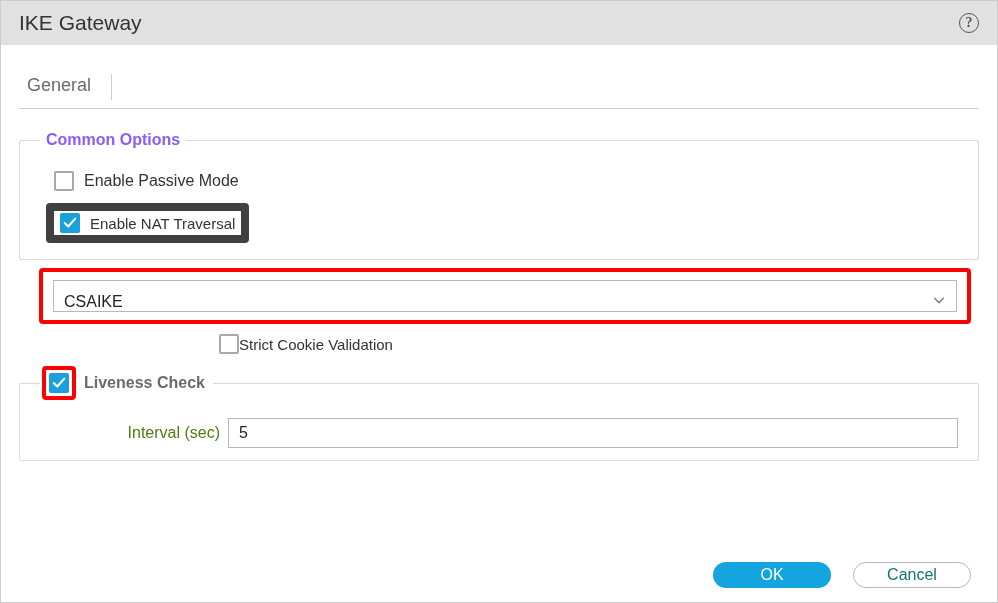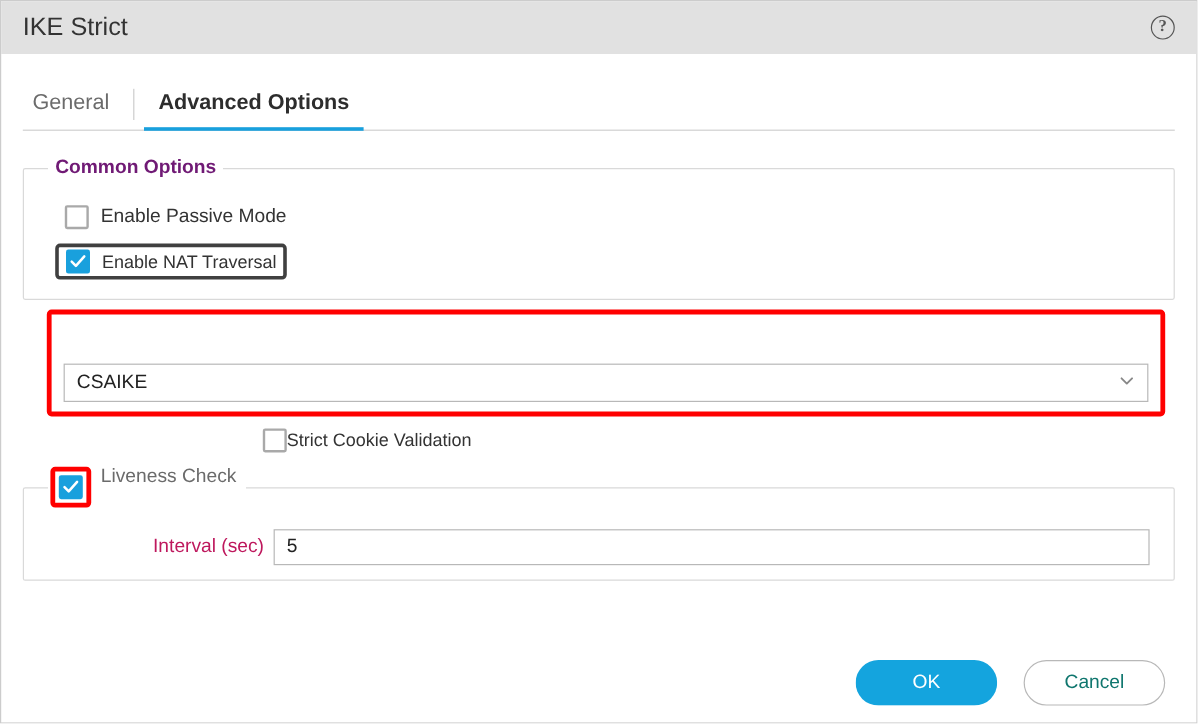--- a/index.html
+++ b/index.html
@@ -85,21 +85,21 @@
   fieldset.group {
     border: 1px solid #d9d9d9;
     border-radius: 2px;
     margin: 22px 0 0 0;
     padding: 18px 20px 16px 20px;
     position: relative;
   }
   fieldset.group > legend {
     font-size: 16px;
     font-weight: 700;
-    color: #701a75;
+    color: #8b5cf6;
     padding: 0 6px;
   }
 
   .checkbox-row {
     display: flex;
     align-items: center;
     gap: 10px;
     padding: 4px 0;
     margin-left: 14px;
   }
@@ -118,21 +118,21 @@
     background: #fff;
     cursor: pointer;
   }
   .chk.checked {
     background: #19a0dd;
     border-color: #19a0dd;
   }
   .chk svg { width: 14px; height: 14px; }
 
   .highlight-red {
-    border: 3px solid #404040;
+    border: 8px solid #404040;
     border-radius: 4px;
     padding: 2px 6px;
     display: inline-flex;
     align-items: center;
     gap: 10px;
   }
 
   .section-heading {
     margin: 20px 0 2px 6px;
   }
@@ -166,53 +166,52 @@
     width: 150px;
     text-align: right;
     color: #555;
     font-size: 16px;
   }
   .select {
     flex: 1;
     border: 1px solid #b8b8b8;
     height: 32px;
     display: flex;
-    align-items: center;
+    align-items: flex-end;
     padding: 0 10px;
     justify-content: space-between;
     color: #222;
     font-size: 16px;
     cursor: pointer;
     background: #fff;
-    margin-top: 33px;
   }
   .chev {
     color: #888;
   }
   .indent-row {
     margin-left: 200px;
     margin-top: 10px;
     display: flex;
     align-items: center;
   }
 
   fieldset.liveness {
     border: 1px solid #d9d9d9;
     border-radius: 2px;
     margin: 12px 0 0 0;
     padding: 18px 20px 12px 20px;
     position: relative;
   }
   fieldset.liveness > legend {
     font-size: 16px;
-    font-weight: 400;
+    font-weight: 700;
     color: #6b6b6b;
     padding: 0 8px 0 2px;
     display: flex;
-    align-items: flex-start;
+    align-items: center;
     gap: 8px;
   }
   .liveness-chk-wrap {
     border: 4px solid #ff0000;
     border-radius: 4px;
     padding: 3px;
     display: inline-flex;
     background: #fff;
   }
   .text-input {
@@ -226,34 +225,34 @@
   }
   .form-row2 {
     display: flex;
     align-items: center;
     gap: 8px;
     margin-left: 40px;
   }
   .form-row2 .lbl {
     width: 140px;
     text-align: right;
-    color: #be185d;
+    color: #4d7c0f;
     font-size: 16px;
   }
 
   .footer {
     position: absolute;
     bottom: 14px;
     right: 26px;
     display: flex;
     gap: 22px;
     align-items: center;
   }
   .btn {
-    height: 38px;
+    height: 26px;
     min-width: 118px;
     border-radius: 20px;
     font-size: 16px;
     display: flex;
     align-items: center;
     justify-content: center;
     cursor: pointer;
     border: 1.5px solid transparent;
   }
   .btn-primary {
@@ -265,30 +264,29 @@
     color: #0f766e;
     border-color: #b8b8b8;
   }
 </style>
 </head>
 <body>
 
 <div class="dialog">
 
   <div class="titlebar">
-    <h1>IKE Strict</h1>
+    <h1>IKE Gateway</h1>
     <div class="help-icon">?</div>
   </div>
 
   <div class="content">
 
     <div class="tabs">
       <div class="tab">General</div>
       <div class="tab-sep"></div>
-      <div class="tab active">Advanced Options</div>
     </div>
 
     <fieldset class="group">
       <legend>Common Options</legend>
 
       <div class="checkbox-row">
         <span class="chk"></span>
         <label>Enable Passive Mode</label>
       </div>
 

